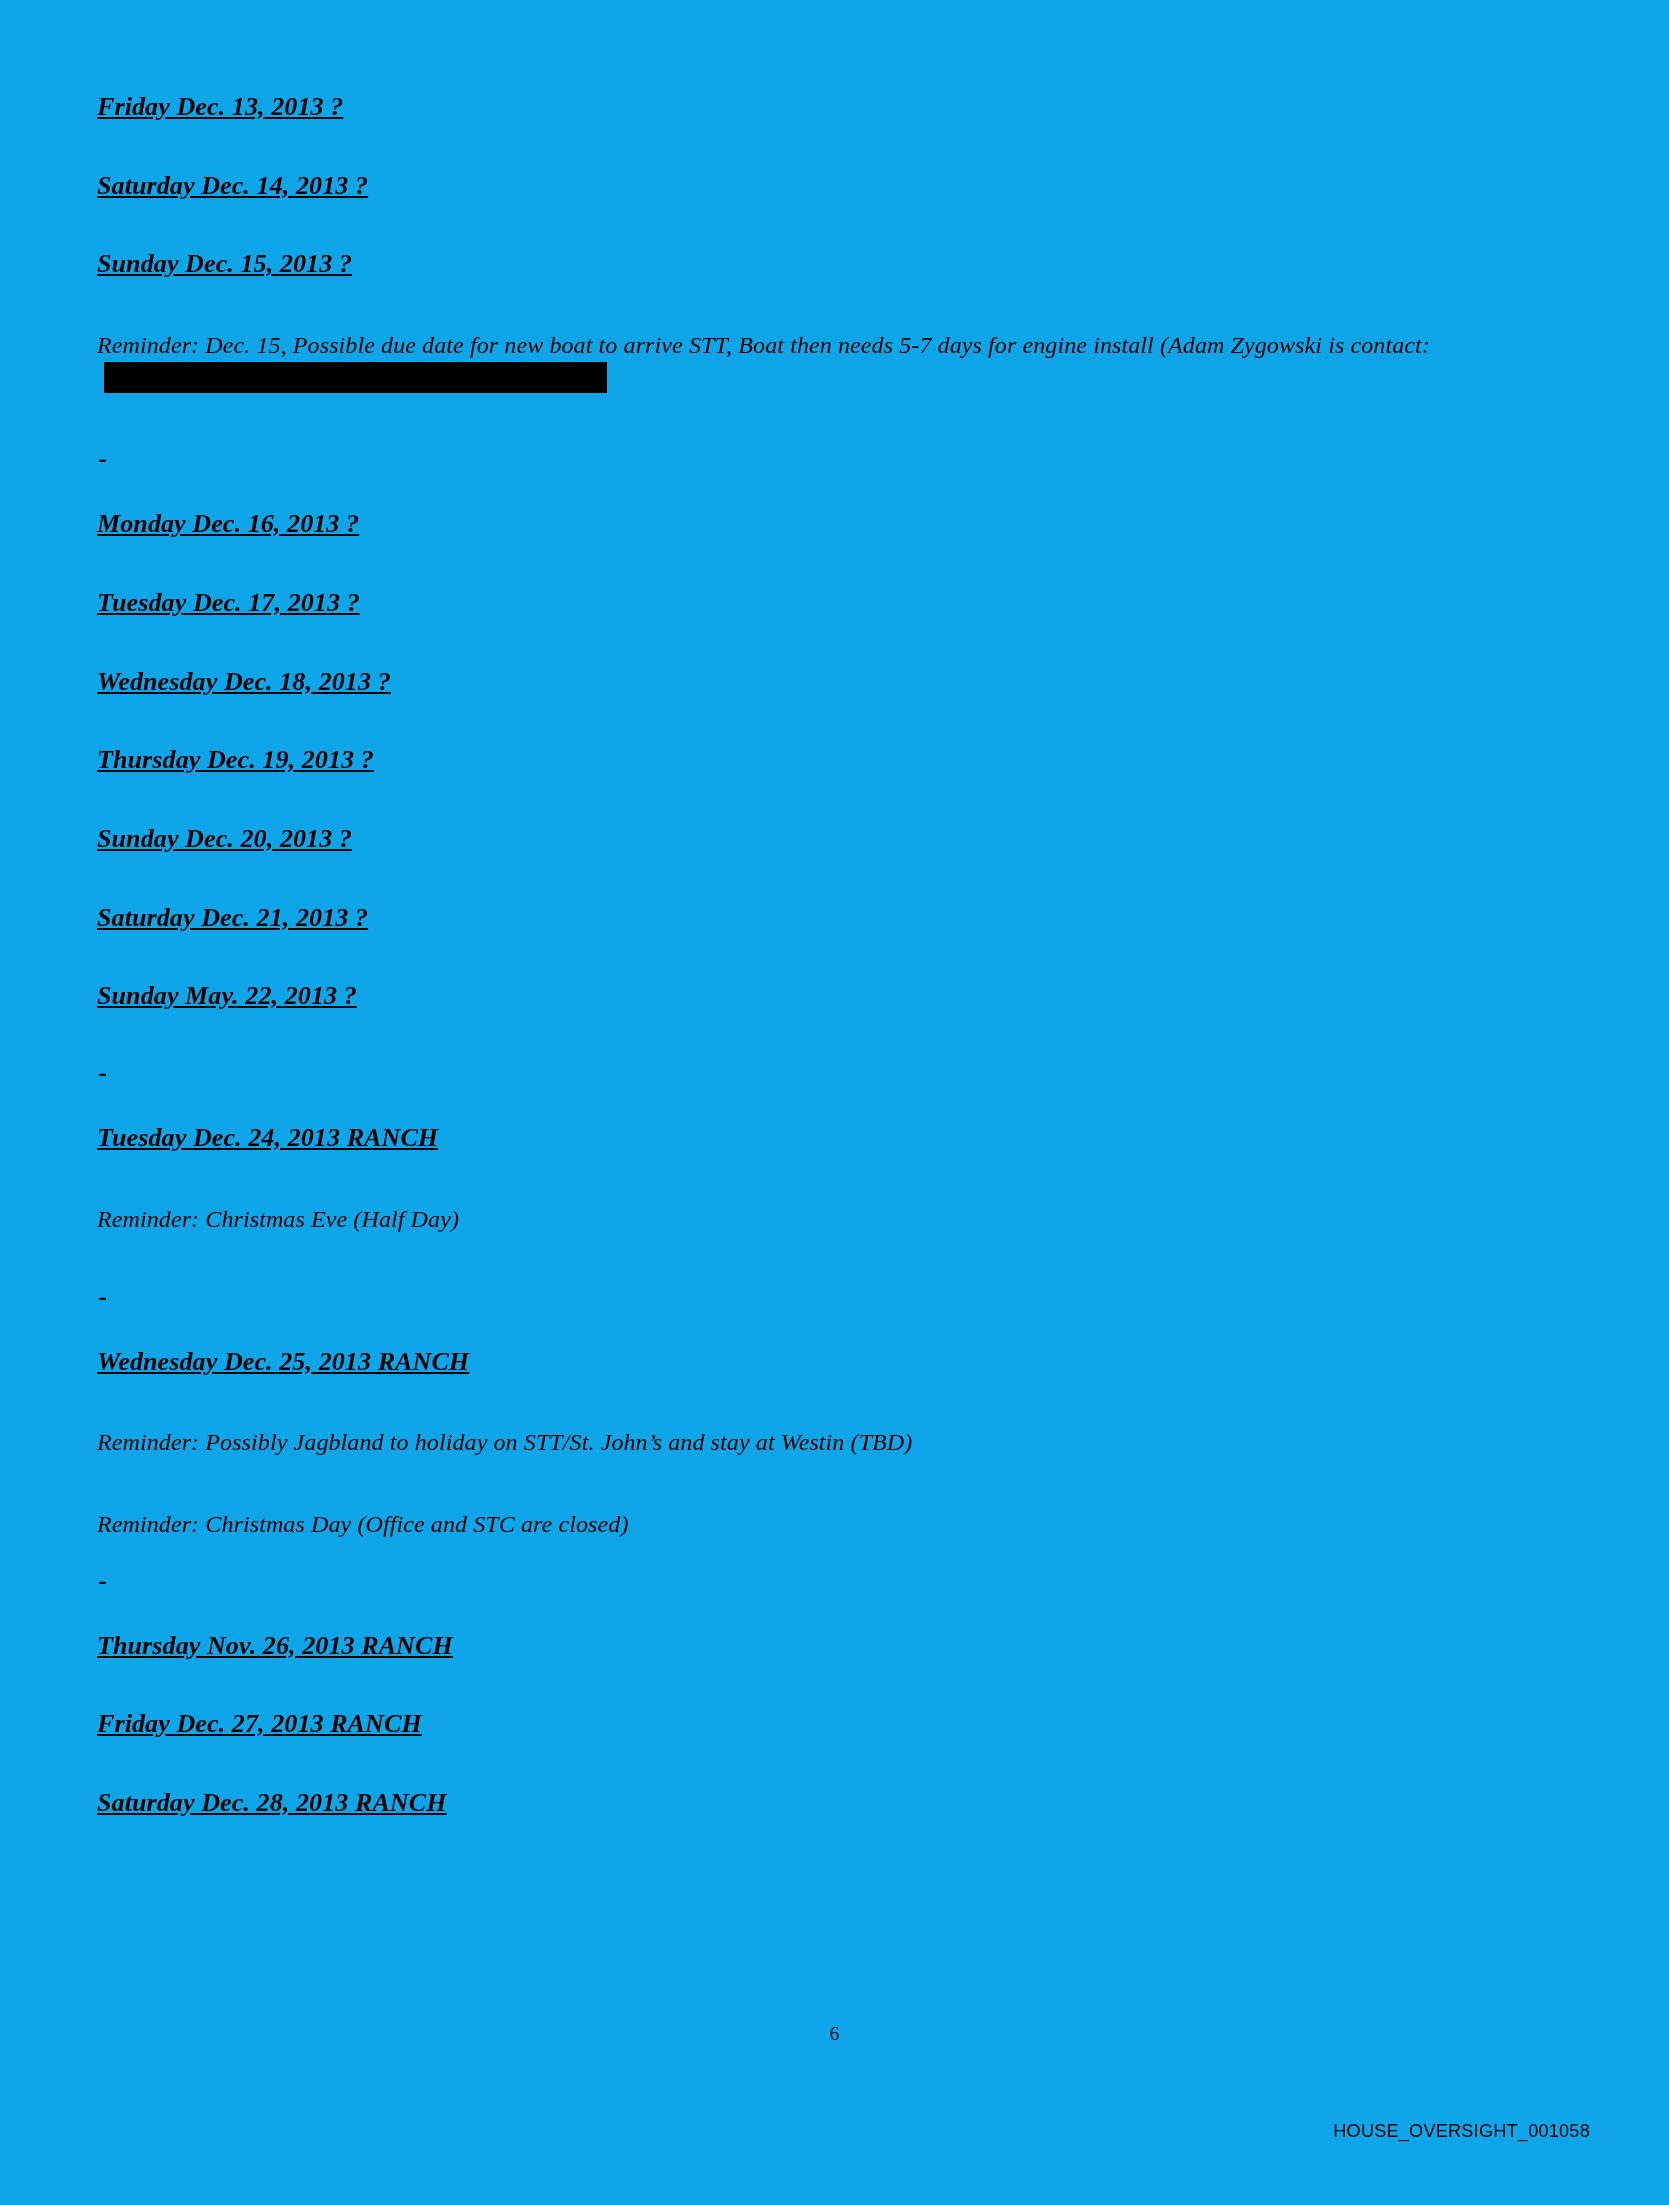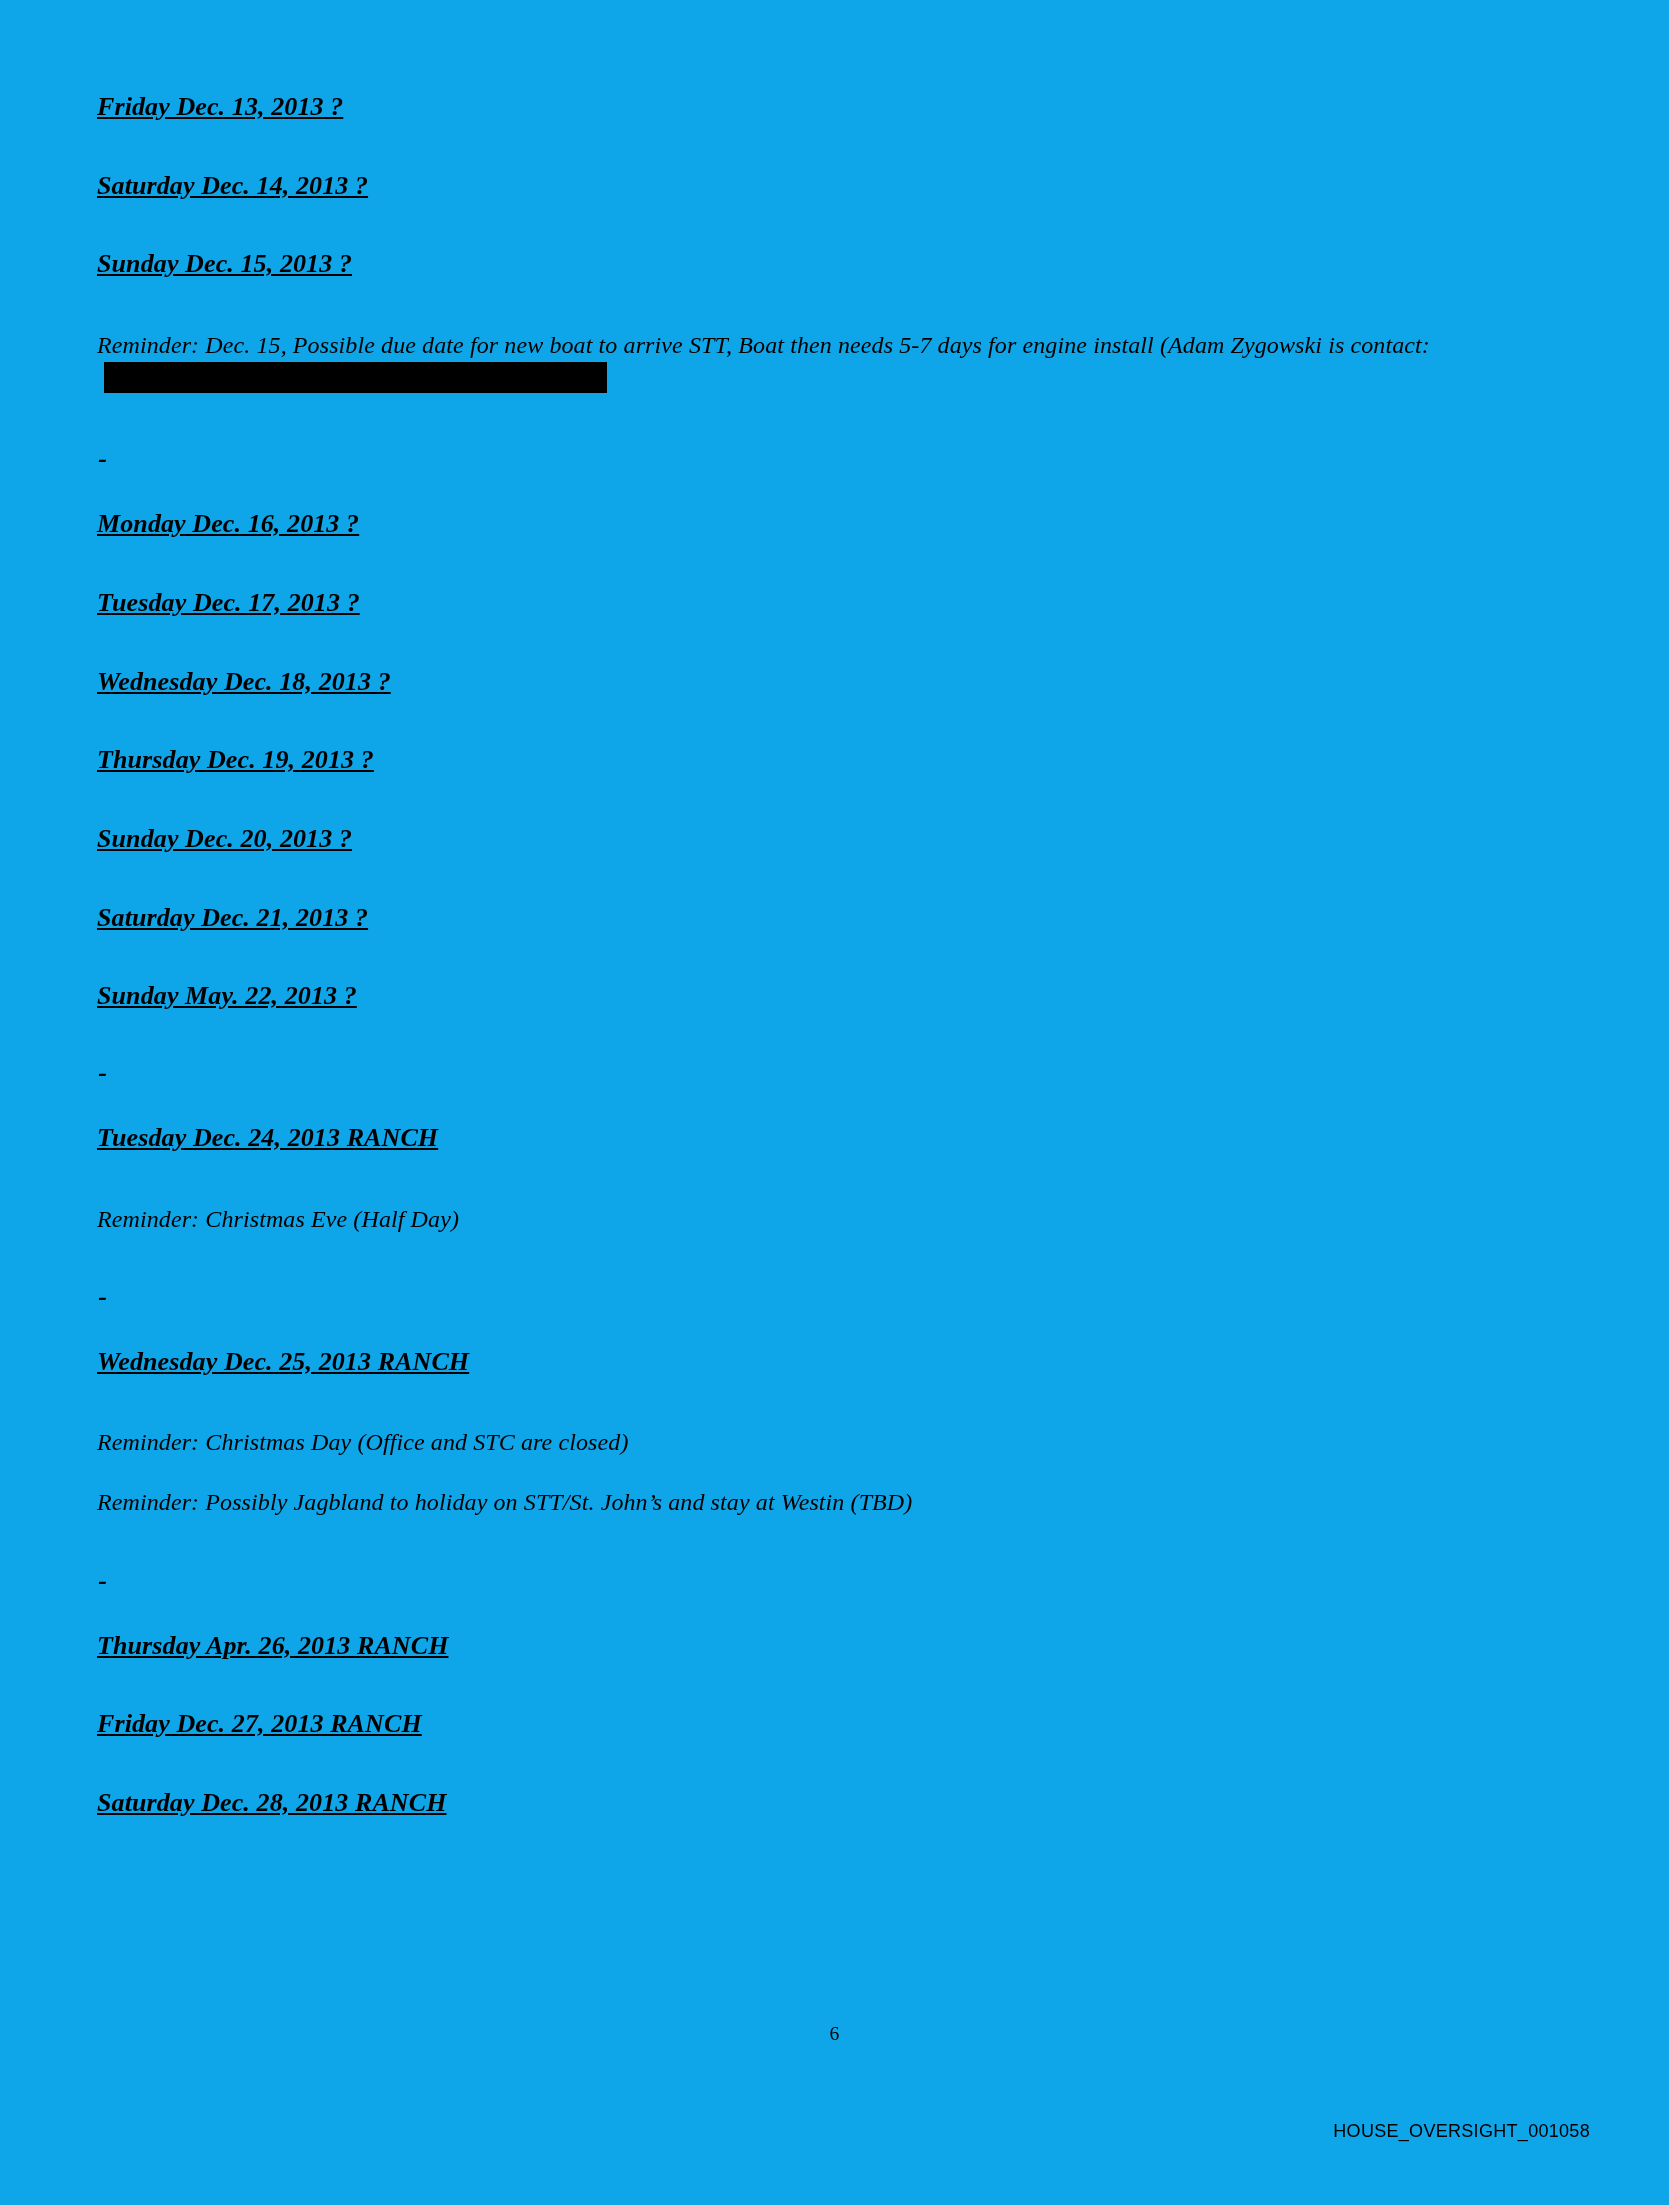--- a/index.html
+++ b/index.html
@@ -114,26 +114,26 @@
     <p class="dash">-</p>
 
     <p class="entry">Tuesday Dec. 24, 2013 RANCH</p>
 
     <p class="reminder">Reminder: Christmas Eve (Half Day)</p>
 
     <p class="dash">-</p>
 
     <p class="entry">Wednesday Dec. 25, 2013 RANCH</p>
 
+    <p class="reminder">Reminder: Possibly Jagbland to holiday on STT/St. John’s and stay at Westin (TBD)</p>
     <p class="reminder tight">Reminder: Christmas Day (Office and STC are closed)</p>
-    <p class="reminder">Reminder: Possibly Jagbland to holiday on STT/St. John’s and stay at Westin (TBD)</p>
 
     <p class="dash">-</p>
 
-    <p class="entry">Thursday Apr. 26, 2013 RANCH</p>
+    <p class="entry">Thursday Nov. 26, 2013 RANCH</p>
     <p class="entry">Friday Dec. 27, 2013 RANCH</p>
     <p class="entry">Saturday Dec. 28, 2013 RANCH</p>
 
   </div>
 
   <div class="page-number">6</div>
   <div class="footer-stamp">HOUSE_OVERSIGHT_001058</div>
 
 </div>
 

